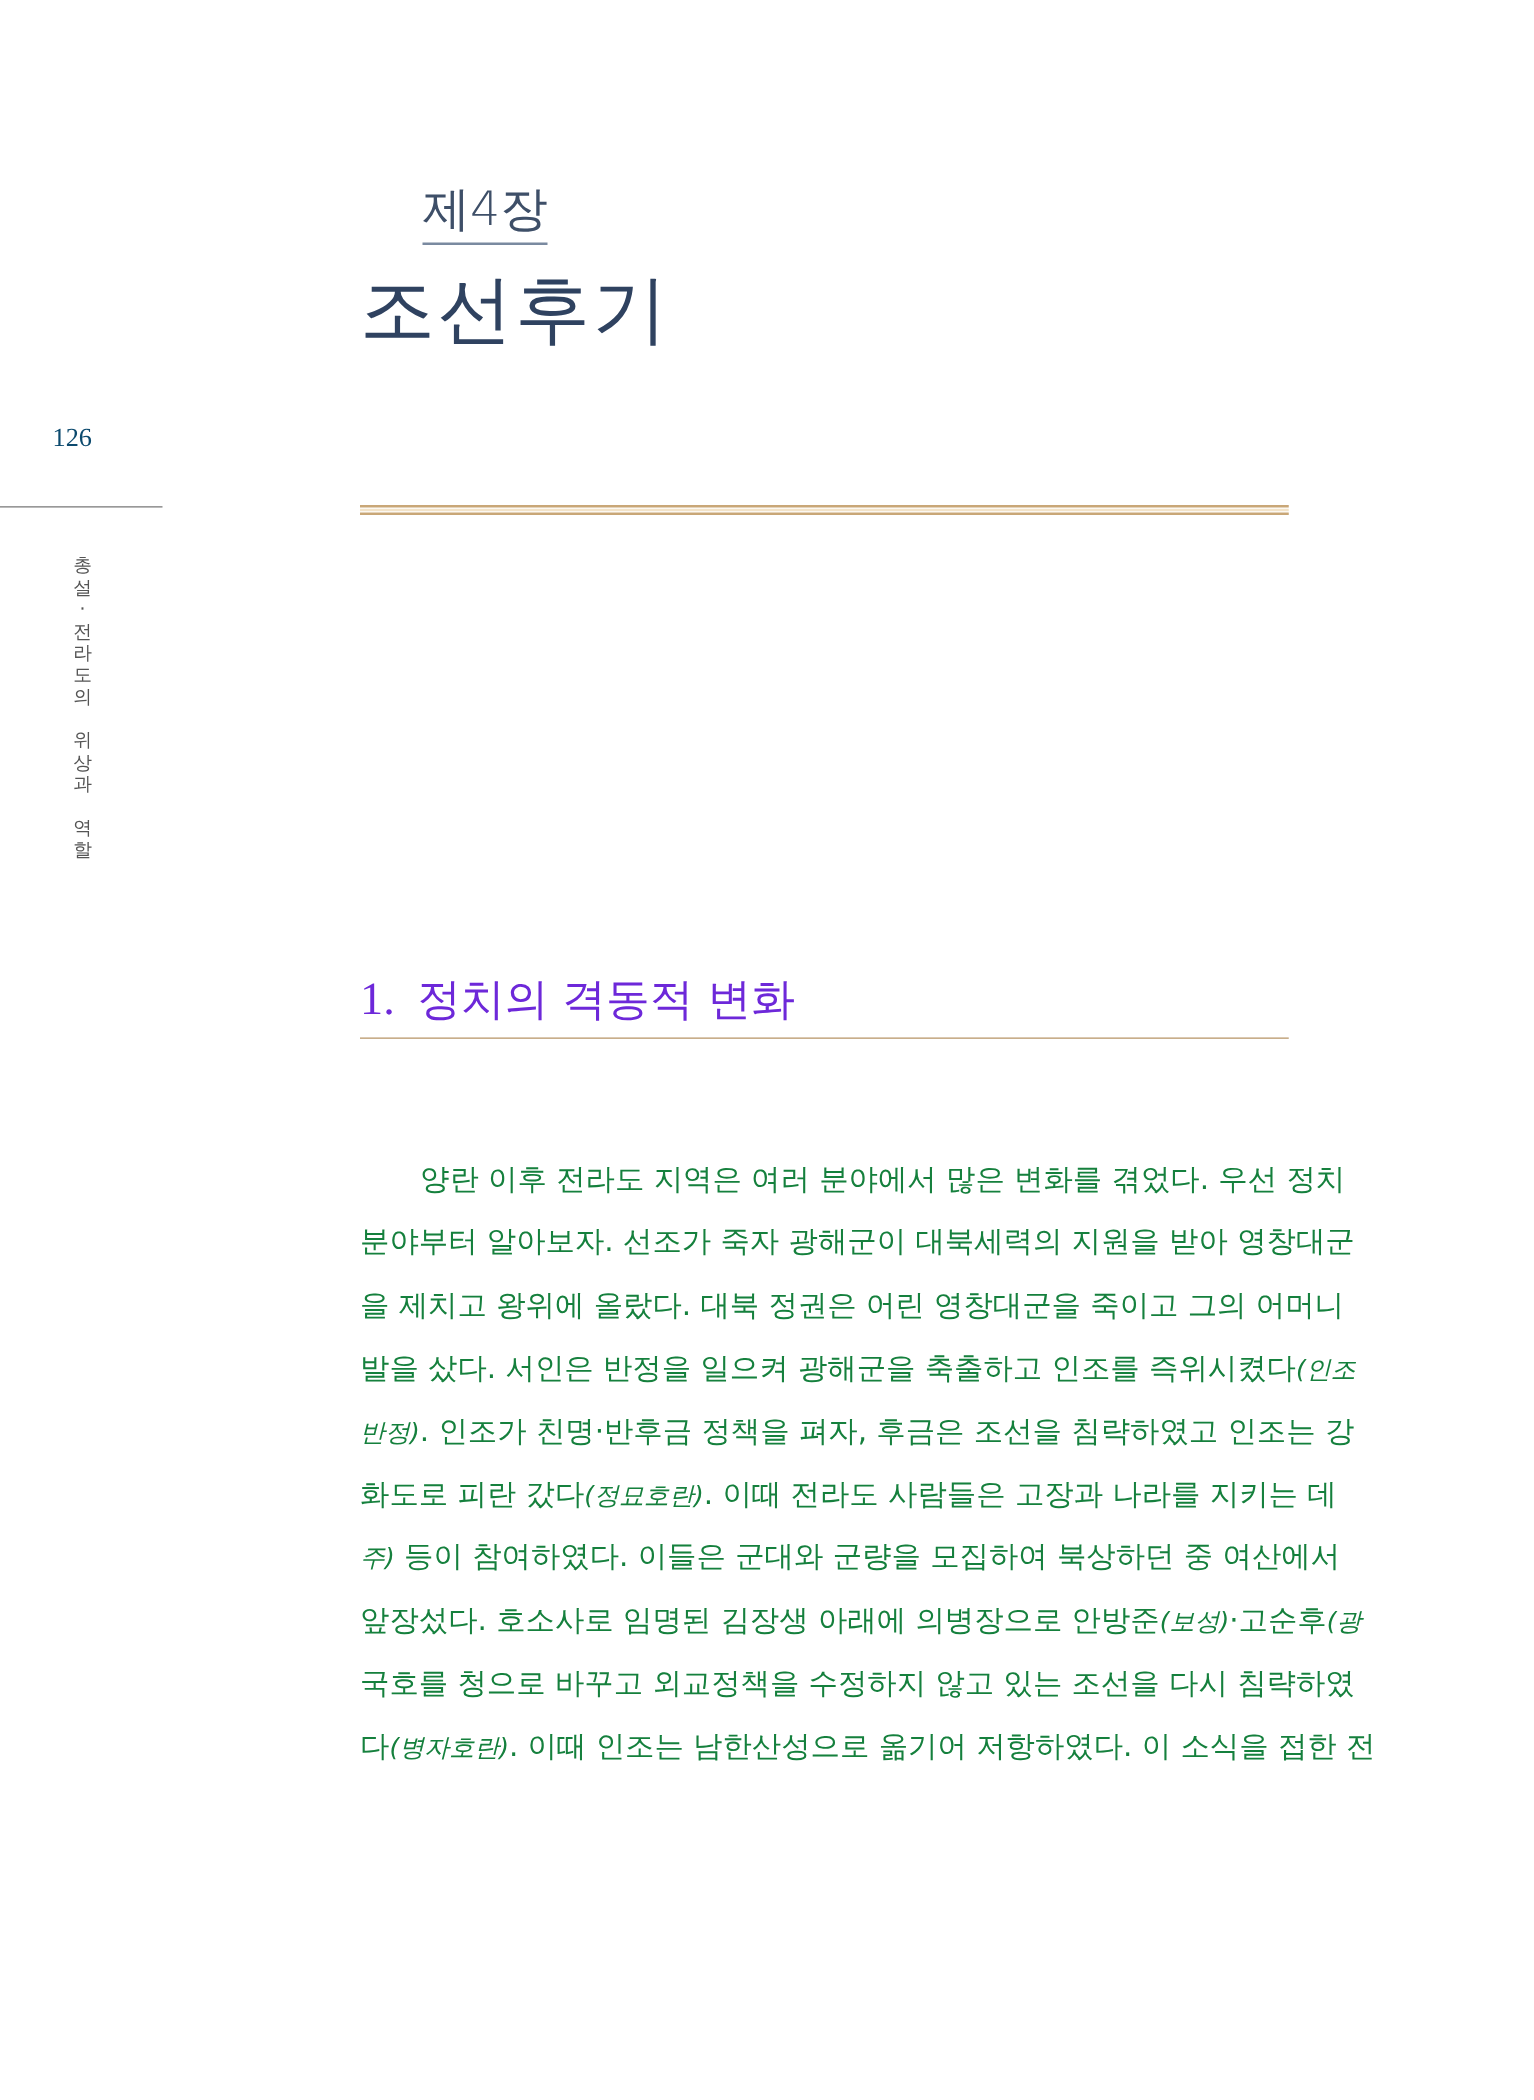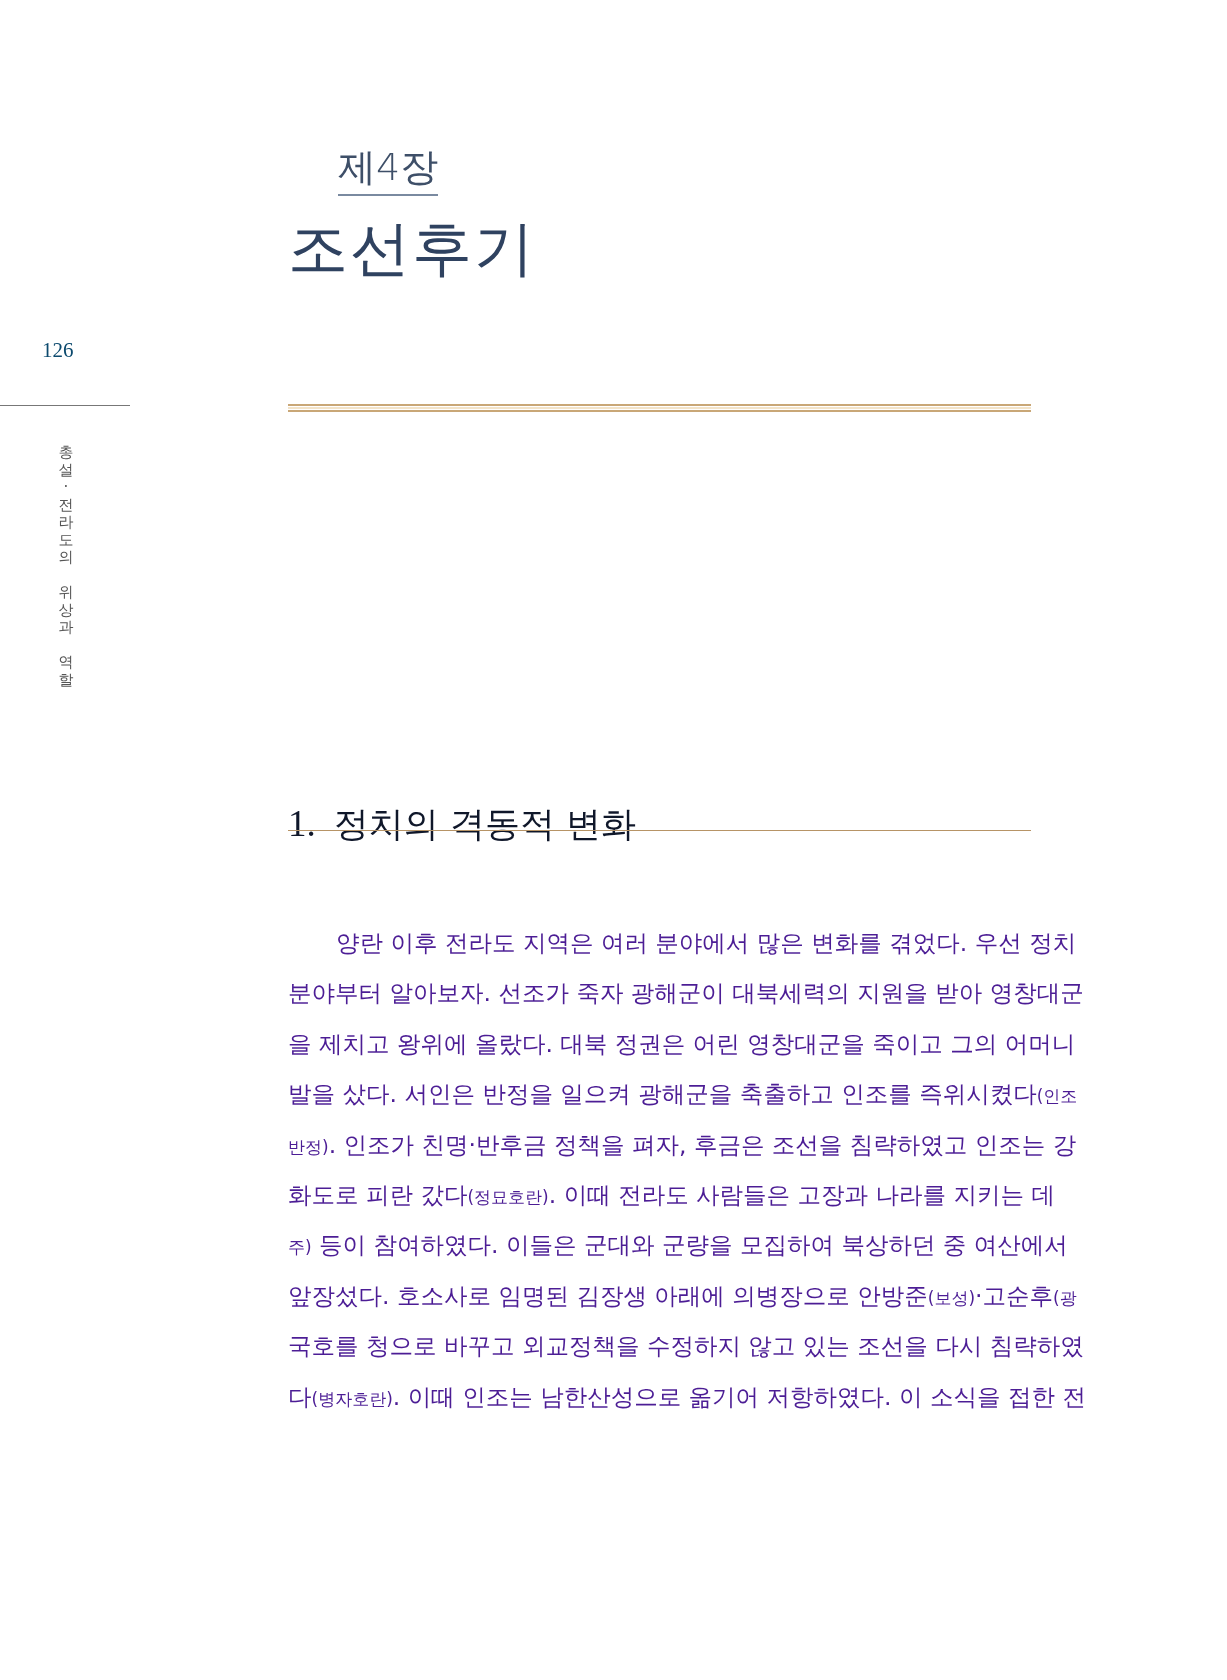--- a/index.html
+++ b/index.html
@@ -19,33 +19,33 @@
     .running-head { position: absolute; left: 56px; top: 444px; width: 20px;
       font-size: 15px; color: #555; line-height: 17.5px; text-align: center;
       font-family: "DejaVu Sans", sans-serif; word-break: break-all; }
     .running-head span { display: block; }
 
     .double-rule { position: absolute; left: 288px; top: 404px; width: 743px; height: 8px; }
     .double-rule .l1 { position: absolute; top: 0; left: 0; right: 0; height: 2px; background: #c9a777; }
     .double-rule .l2 { position: absolute; top: 3px; left: 0; right: 0; height: 2px; background: #f3e3c8; }
     .double-rule .l3 { position: absolute; top: 6px; left: 0; right: 0; height: 2px; background: #c9a777; }
 
-    .section-heading { position: absolute; left: 288px; top: 804px; font-size: 35px;
-      color: #0f172a; font-family: "DejaVu Sans", sans-serif; line-height: 1.1; text-align: right; }
+    .section-heading { position: absolute; left: 288px; top: 780px; font-size: 35px;
+      color: #6d28d9; font-family: "DejaVu Sans", sans-serif; line-height: 1.1; text-align: right; }
     .section-heading .num { margin-right: 18px; font-family: "Liberation Serif", serif; font-size: 37px; }
     .section-rule { position: absolute; left: 288px; top: 830px; width: 743px; height: 0;
       border-top: 1.5px solid #b79466; }
 
     .body-text { position: absolute; left: 288px; top: 918px; width: 743px;
-      font-size: 23.5px; line-height: 50.4px; color: #4c1d95;
+      font-size: 23.5px; line-height: 50.4px; color: #15803d;
       font-family: "DejaVu Sans", sans-serif; }
     .body-text .line { display: block; white-space: nowrap; text-align: justify;
       text-align-last: justify; height: 50.4px; }
     .body-text .line.indent { padding-left: 48px; }
-    .body-text .small { font-size: 17px; }
+    .body-text .small { font-size: 20px; font-style: italic; }
   </style>
 </head>
 <body>
 
 <div class="chapter-label">제4장</div>
 <div class="chapter-title">조선후기</div>
 
 <div class="page-number">126</div>
 <div class="margin-rule"></div>
 <div class="running-head" id="running-head">

